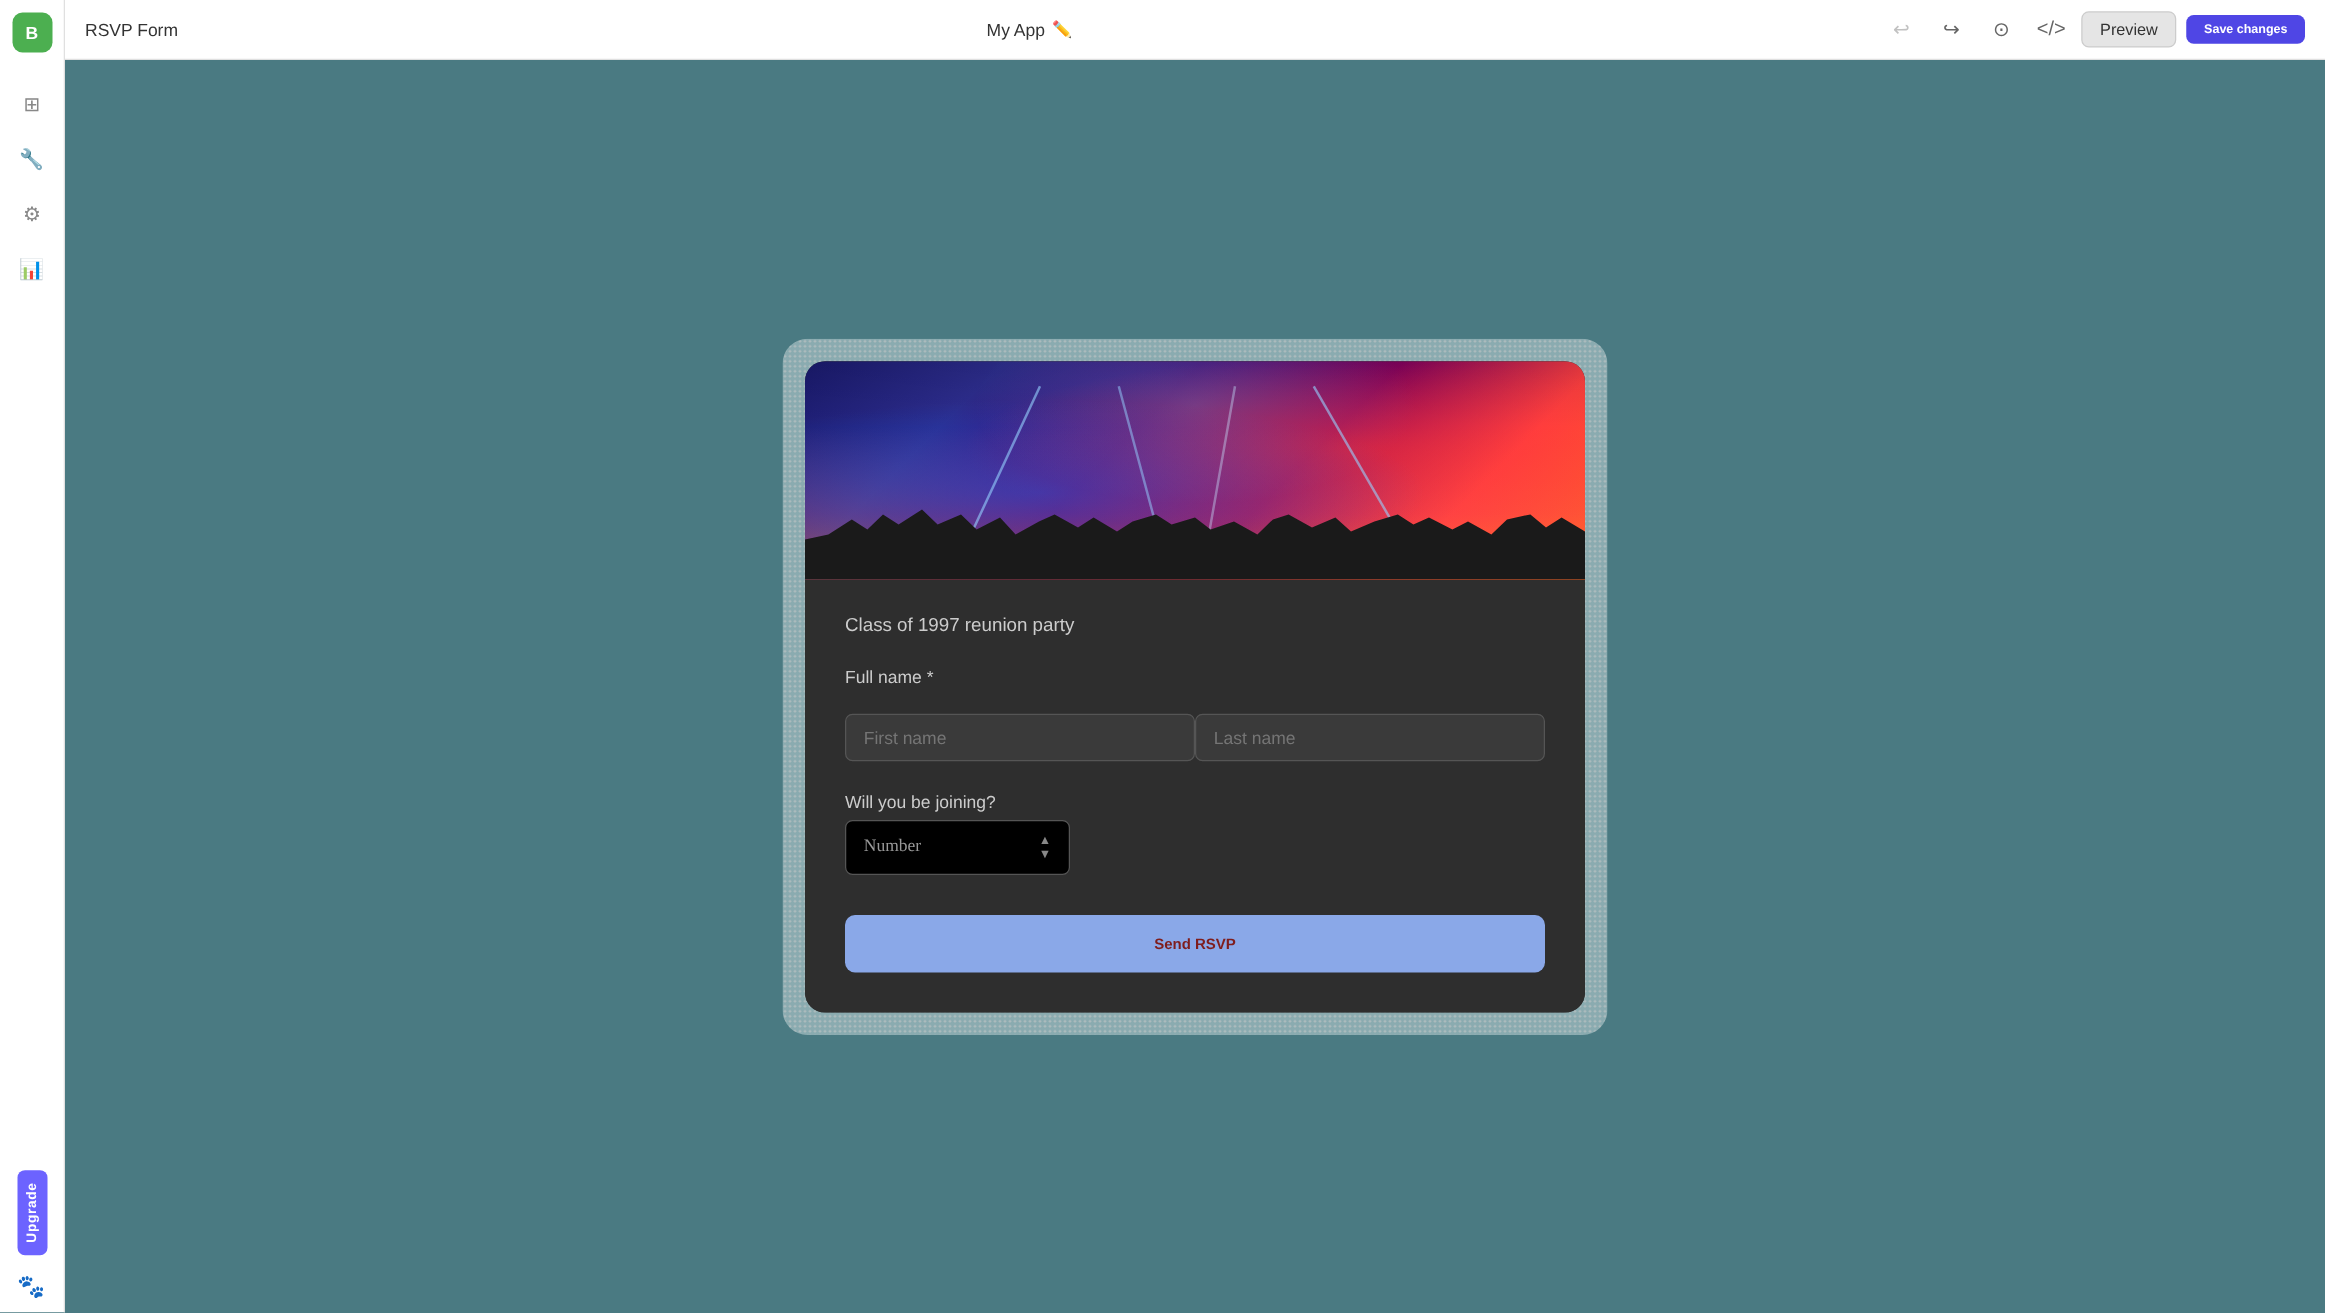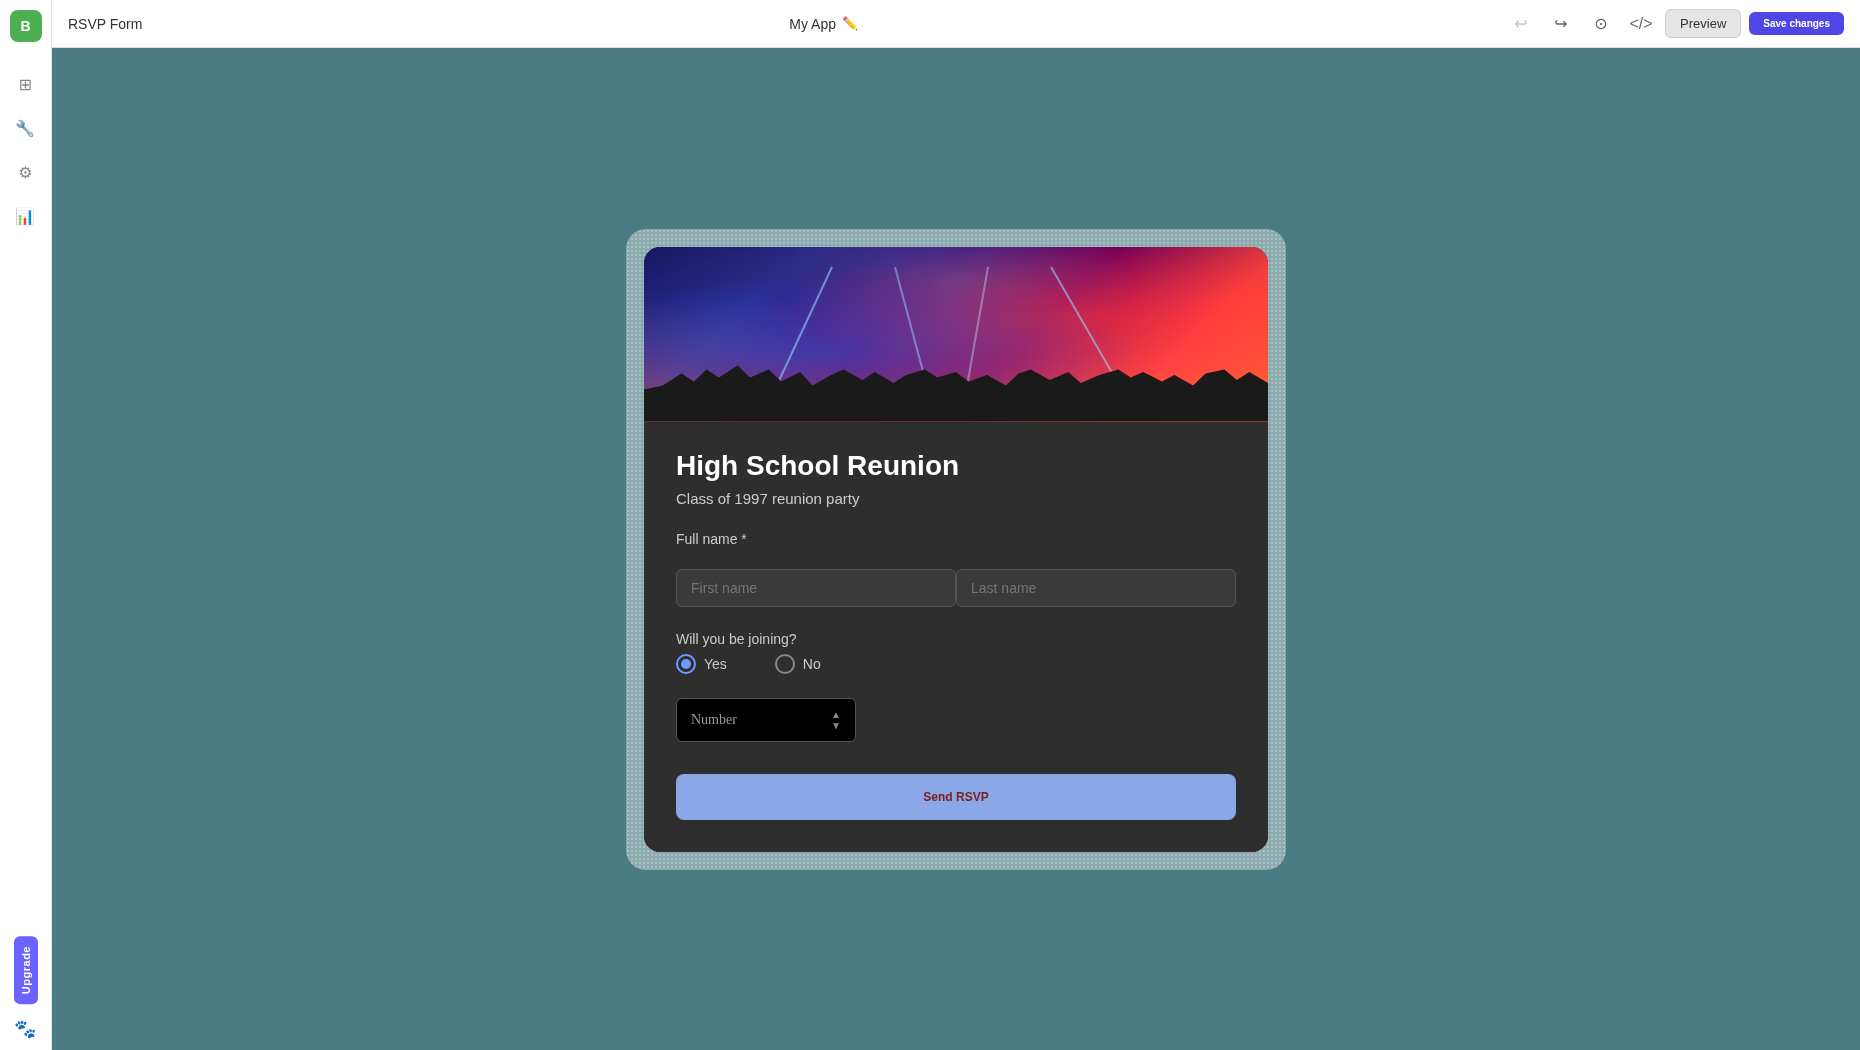--- a/index.html
+++ b/index.html
@@ -354,40 +354,29 @@
 
         <div class="concert-image">
           <div class="laser" style="left: 30%; height: 160px; transform: rotate(25deg); background: rgba(150,210,255,0.6);"></div>
           <div class="laser" style="left: 40%; height: 140px; transform: rotate(-15deg); background: rgba(150,210,255,0.5);"></div>
           <div class="laser" style="left: 55%; height: 150px; transform: rotate(10deg); background: rgba(200,230,255,0.4);"></div>
           <div class="laser" style="left: 65%; height: 160px; transform: rotate(-30deg); background: rgba(150,210,255,0.6);"></div>
           <div class="crowd-silhouette"></div>
         </div>
 
         <div class="form-content">
-          <div class="form-title">High School Reunion</div>
           <div class="form-subtitle">Class of 1997 reunion party</div>
 
           <div class="field-label">Full name *</div>
           <div class="name-row">
             <input class="text-input" type="text" placeholder="First name" style="">
             <input class="text-input" type="text" placeholder="Last name" style="">
           </div>
 
           <div class="radio-label">Will you be joining?</div>
-          <div class="radio-group">
-            <label class="radio-option">
-              <div class="radio-circle checked"></div>
-              <span>Yes</span>
-            </label>
-            <label class="radio-option">
-              <div class="radio-circle unchecked"></div>
-              <span>No</span>
-            </label>
-          </div>
 
           <div class="number-input">
             <span>Number</span>
             <span class="spinner">▲<br>▼</span>
           </div>
 
           <button class="send-btn">Send RSVP</button>
         </div>
       </div>
     </div>

